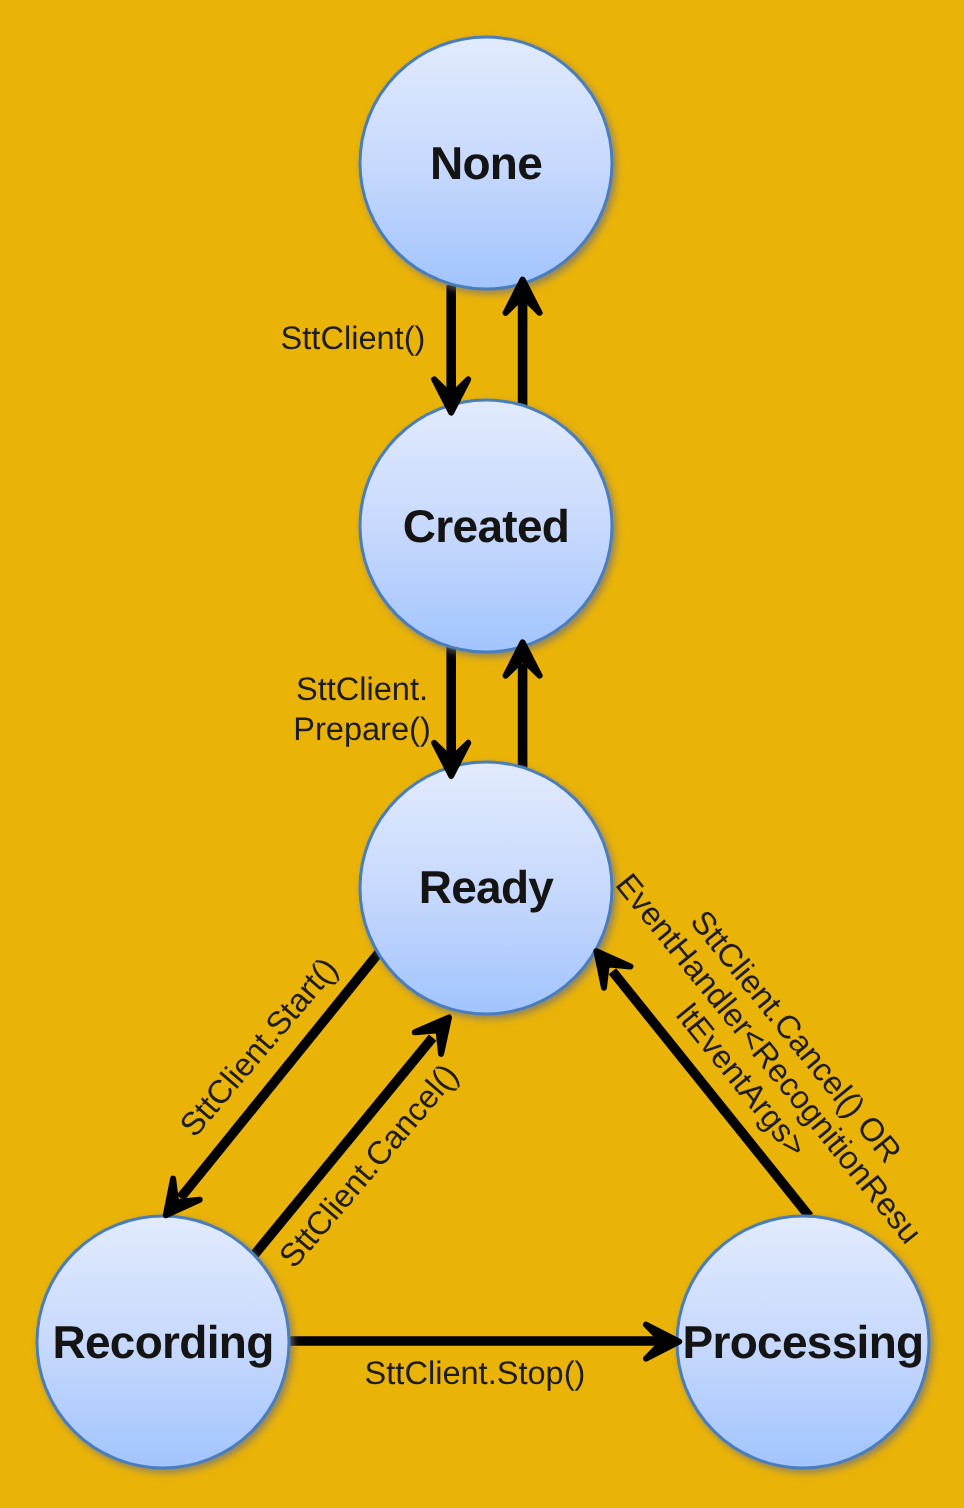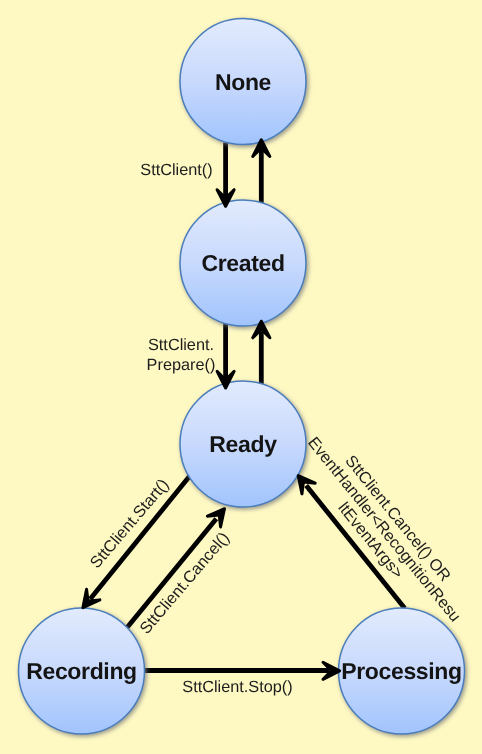--- a/index.html
+++ b/index.html
@@ -1,18 +1,18 @@
 <!DOCTYPE html>
 <html><head>
 <meta charset="utf-8">
 <title>SttClient State Diagram</title>
 <style>
   html,body{margin:0;padding:0;background:#ffffff;-webkit-font-smoothing:antialiased;text-rendering:geometricPrecision;}
   body{width:482px;height:754px;}
-  #canvas{position:relative;width:482px;height:754px;background:#fef9c3;overflow:hidden;}
+  #canvas{position:relative;width:482px;height:754px;background:#eab308;overflow:hidden;}
   svg.diagram{display:block;position:absolute;left:0;top:0;transform:translateZ(0);}
   .node-label{font-family:"Liberation Sans",sans-serif;font-weight:bold;fill:#141414;
               text-anchor:middle;dominant-baseline:middle;letter-spacing:-0.35px;}
   .edge-label{font-family:"Liberation Sans",sans-serif;font-weight:normal;fill:#1d1d1d;
               text-anchor:middle;}
   .arrow{fill:none;stroke:#000000;stroke-linecap:butt;}
   .arrowhead{fill:#000000;stroke:#000000;stroke-width:3.0;stroke-linejoin:round;stroke-linecap:round;}
 </style>
 </head>
 <body>

